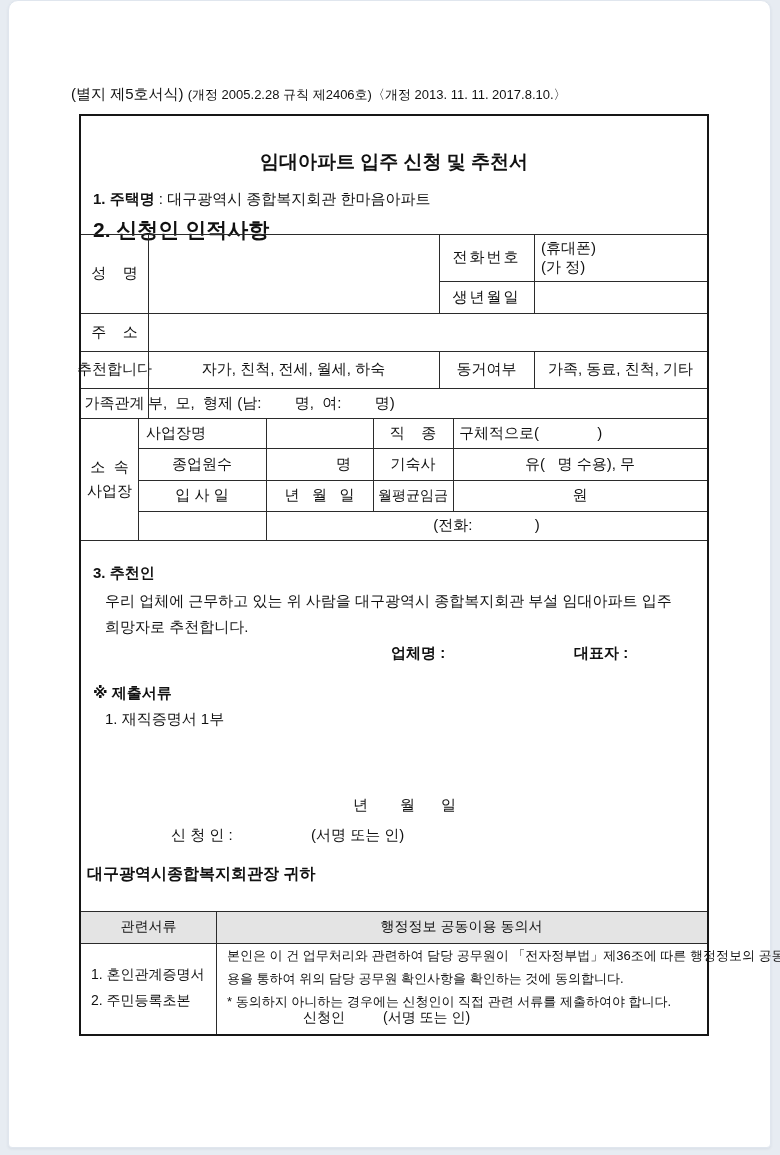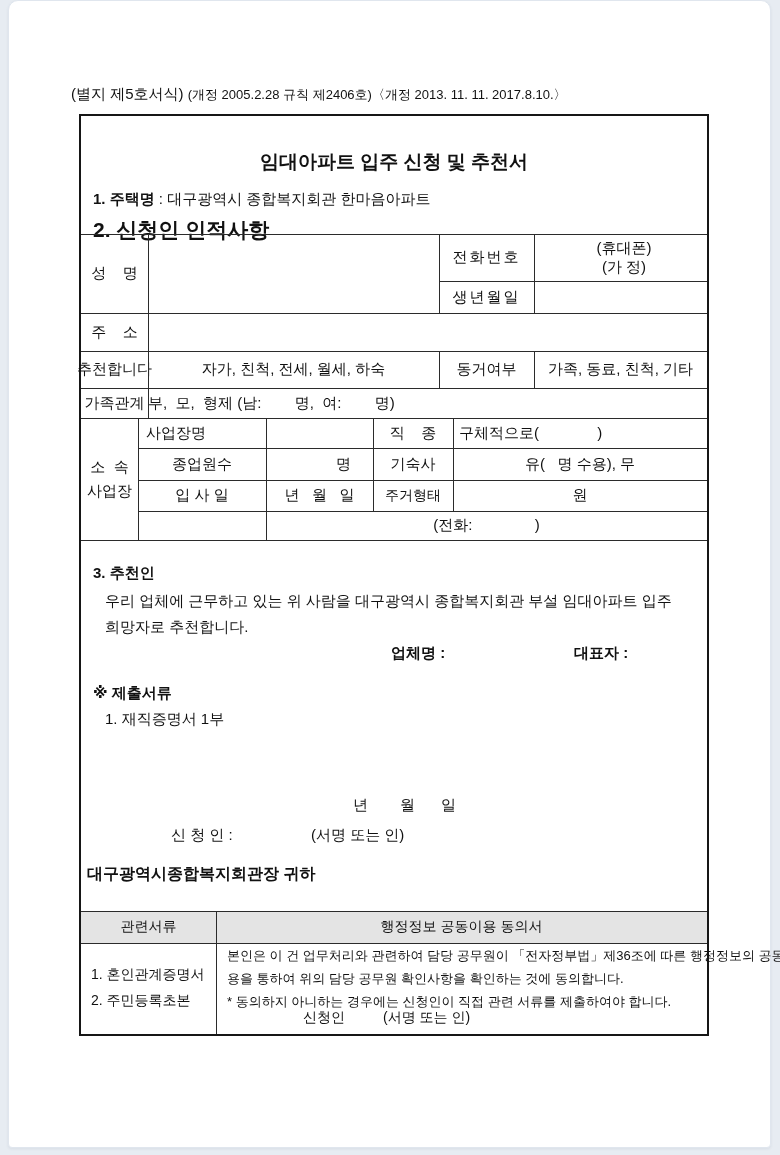--- a/index.html
+++ b/index.html
@@ -20,21 +20,21 @@
   .cr{justify-content:flex-end}
   .gridline{position:absolute;background:#2b2b2b}
   .b{font-weight:bold}
   
   .title{left:0;top:33px;width:626px;text-align:center;font-size:19px;font-weight:bold}
   .sec1{left:12px;top:74px;font-size:15px}
   .sec2{left:12px;top:100px;font-size:21px;font-weight:bold}
   
   .name-cell{left:0;top:118px;width:67px;height:79px}
   .phone-label{left:358px;top:118px;width:95px;height:47px;letter-spacing:2px}
-  .phone-val{left:453px;top:118px;width:173px;height:47px;flex-direction:column;align-items:center;
+  .phone-val{left:453px;top:118px;width:173px;height:47px;flex-direction:column;align-items:flex-start;
     justify-content:center;padding-left:7px;box-sizing:border-box}
   .birth-label{left:358px;top:165px;width:95px;height:32px;letter-spacing:2px}
   .addr-label{left:0;top:197px;width:67px;height:38px}
   .housing-label{left:0;top:235px;width:67px;height:37px}
   .housing-val{left:67px;top:235px;width:291px;height:37px}
   .cohabit-label{left:358px;top:235px;width:95px;height:37px}
   .cohabit-val{left:453px;top:235px;width:173px;height:37px}
   .family-label{left:0;top:272px;width:67px;height:30px}
   .family-val{left:67px;top:272px;width:559px;height:30px;box-sizing:border-box}
   .wp-label{left:0;top:302px;width:57px;height:122px;flex-direction:column;line-height:1.6}
@@ -106,21 +106,21 @@
     <div class="cell wp-label"><span>소  속</span><span>사업장</span></div>
     <div class="cell cl bizname">사업장명</div>
     <div class="cell job-label">직    종</div>
     <div class="cell cl job-val">구체적으로(              )</div>
     <div class="cell emp-label">종업원수</div>
     <div class="cell cr emp-unit">명</div>
     <div class="cell dorm-label">기숙사</div>
     <div class="cell dorm-val">유(   명 수용), 무</div>
     <div class="cell join-label">입 사 일</div>
     <div class="cell join-val">년   월   일</div>
-    <div class="cell salary-label">주거형태</div>
+    <div class="cell salary-label">월평균임금</div>
     <div class="cell salary-unit">원</div>
     <div class="cell loc-val">(전화:               )</div>
 
     <div class="abs rec-label">3. 추천인</div>
     <div class="abs rec-line1">우리 업체에 근무하고 있는 위 사람을 대구광역시 종합복지회관 부설 임대아파트 입주</div>
     <div class="abs rec-line2">희망자로 추천합니다.</div>
     <div class="abs company">업체명 :</div>
     <div class="abs ceo">대표자 :</div>
 
     <div class="abs docs-label">※ 제출서류</div>

